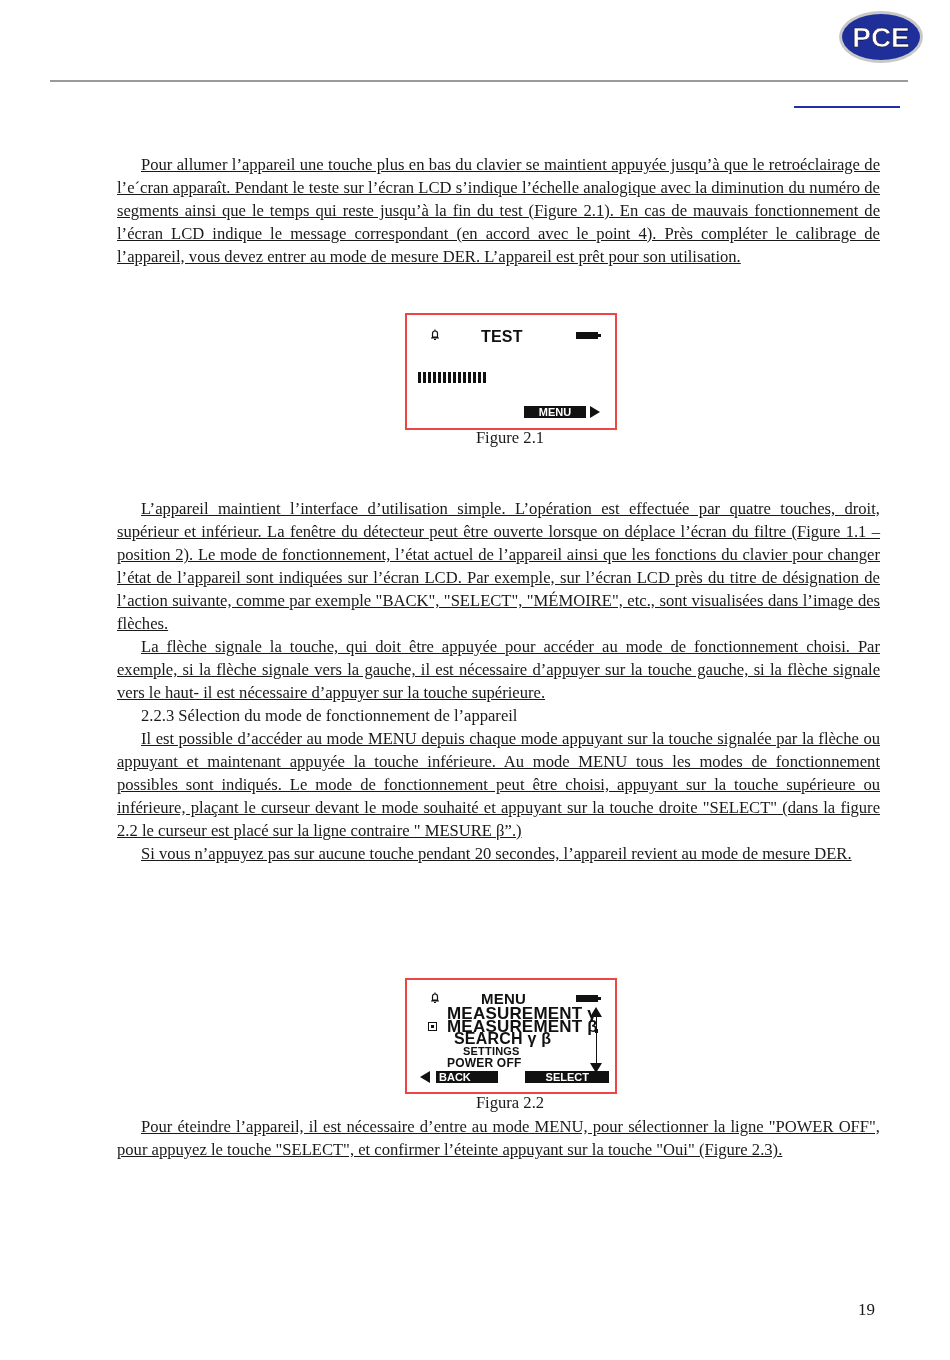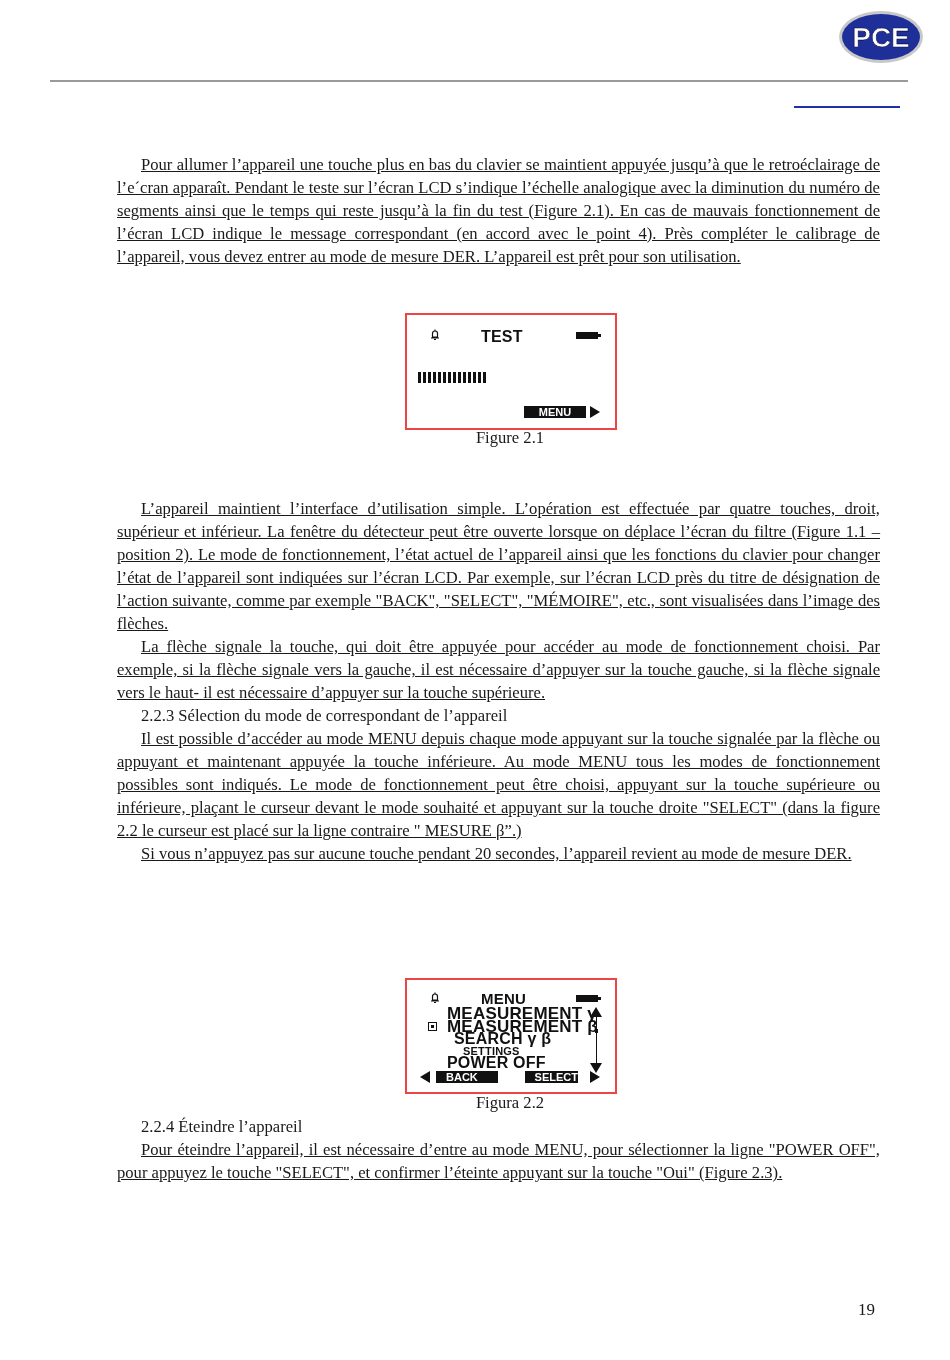--- a/index.html
+++ b/index.html
@@ -80,49 +80,48 @@
       <div class="seg"></div>
     </div>
   <div class="softkey" style="left:117px; top:91px; width:62px;">MENU</div>
   <div class="tri-right" style="left:183px; top:91px;"></div>
 </div>
 <div class="caption" style="left:400px; top:428px;">Figure 2.1</div>
 
 <div class="text-block" style="top:497px;">
   <p class="para">L’appareil maintient l’interface d’utilisation simple. L’opération est effectuée par quatre touches, droit, supérieur et inférieur. La fenêtre du détecteur peut être ouverte lorsque on déplace l’écran du filtre (Figure 1.1 – position 2). Le mode de fonctionnement, l’état actuel de l’appareil ainsi que les fonctions du clavier pour changer l’état de l’appareil sont indiquées sur l’écran LCD. Par exemple, sur l’écran LCD près du titre de désignation de l’action suivante, comme par exemple "BACK", "SELECT", "MÉMOIRE", etc., sont visualisées dans l’image des flèches.</p>
   <p class="para">La flèche signale la touche, qui doit être appuyée pour accéder au mode de fonctionnement choisi. Par exemple, si la flèche signale vers la gauche, il est nécessaire d’appuyer sur la touche gauche, si la flèche signale vers le haut- il est nécessaire d’appuyer sur la touche supérieure.</p>
-  <p class="heading">2.2.3 Sélection du mode de correspondant de l’appareil</p>
+  <p class="heading">2.2.3 Sélection du mode de fonctionnement de l’appareil</p>
   <p class="para">Il est possible d’accéder au mode MENU depuis chaque mode appuyant sur la touche signalée par la flèche ou appuyant et maintenant appuyée la touche inférieure. Au  mode MENU tous les modes de fonctionnement possibles sont indiqués. Le mode de fonctionnement peut être choisi, appuyant sur la touche supérieure ou inférieure, plaçant le curseur devant le mode souhaité et appuyant sur la touche droite "SELECT" (dans la figure 2.2 le curseur est placé sur la ligne contraire " MESURE β”.)</p>
   <p class="para">Si vous n’appuyez pas sur aucune touche pendant 20 secondes, l’appareil revient au mode de mesure DER.</p>
 </div>
 
 <div class="lcd" style="left:405px; top:978px; width:208px; height:112px;">
   <svg class="bell" style="left:23px; top:12px;" viewBox="0 0 10 12">
     <path d="M5 0.5 L5 1.5 M2.5 8 L2.5 4.5 Q2.5 2 5 2 Q7.5 2 7.5 4.5 L7.5 8 Z M1 9 L9 9 M4 10.5 L6 10.5" stroke="#111" stroke-width="1.2" fill="none"></path>
   </svg>
   <div class="menu-item" style="left:74px; top:12px; font-size:15px; line-height:14px;">MENU</div>
   <div class="battery" style="left:169px; top:15px;"></div>
 
   <div class="menu-item" style="left:40px; top:28px;">MEASUREMENT γ</div>
   <div class="cursor-box" style="left:21px; top:42px;"></div>
   <div class="menu-item" style="left:40px; top:41px;">MEASUREMENT β</div>
   <div class="menu-item" style="left:47px; top:53px; font-size:16px;">SEARCH γ β</div>
   <div class="menu-item" style="left:40px; top:65px; font-size:11px;margin-left:16px;">SETTINGS</div>
-  <div class="menu-item" style="left:40px; top:77px; font-size:16px;">POWER OFF</div>
+  <div class="menu-item" style="left:40px; top:77px; font-size:12px;">POWER OFF</div>
 
   <div class="tri-up" style="left:183px; top:27px;"></div>
   <div class="scroll-line" style="left:189px; top:37px; height:48px;"></div>
   <div class="scroll-thumb" style="left:188px; top:49px;"></div>
   <div class="tri-down" style="left:183px; top:83px;"></div>
 
   <div class="tri-left" style="left:13px; top:91px;"></div>
-  <div class="softkey" style="left:29px; top:91px; width:62px; text-align:left; padding-left:10px; box-sizing:border-box;">BACK</div>
-  <div class="softkey" style="left:118px; top:91px; width:53px; text-align:right; padding-right:0; box-sizing:border-box;">SELECT</div>
+  <div class="softkey" style="left:29px; top:91px; width:62px; text-align:left; padding-left:3px; box-sizing:border-box;">BACK</div>
+  <div class="softkey" style="left:118px; top:91px; width:84px; text-align:right; padding-right:20px; box-sizing:border-box;">SELECT</div>
   <div class="tri-right" style="left:183px; top:91px;"></div>
 </div>
 <div class="caption" style="left:400px; top:1093px;">Figura 2.2</div>
 
 <div class="text-block" style="top:1115px;">
-  <p class="heading">2.2.4 Éteindre l’appareil</p>
   <p class="para">Pour éteindre l’appareil, il est nécessaire d’entre au mode MENU, pour sélectionner la ligne "POWER OFF", pour appuyez le touche "SELECT", et confirmer l’éteinte appuyant sur la touche "Oui" (Figure 2.3).</p>
 </div>
 
 <div class="page-number">19</div>
 
 </body></html>

